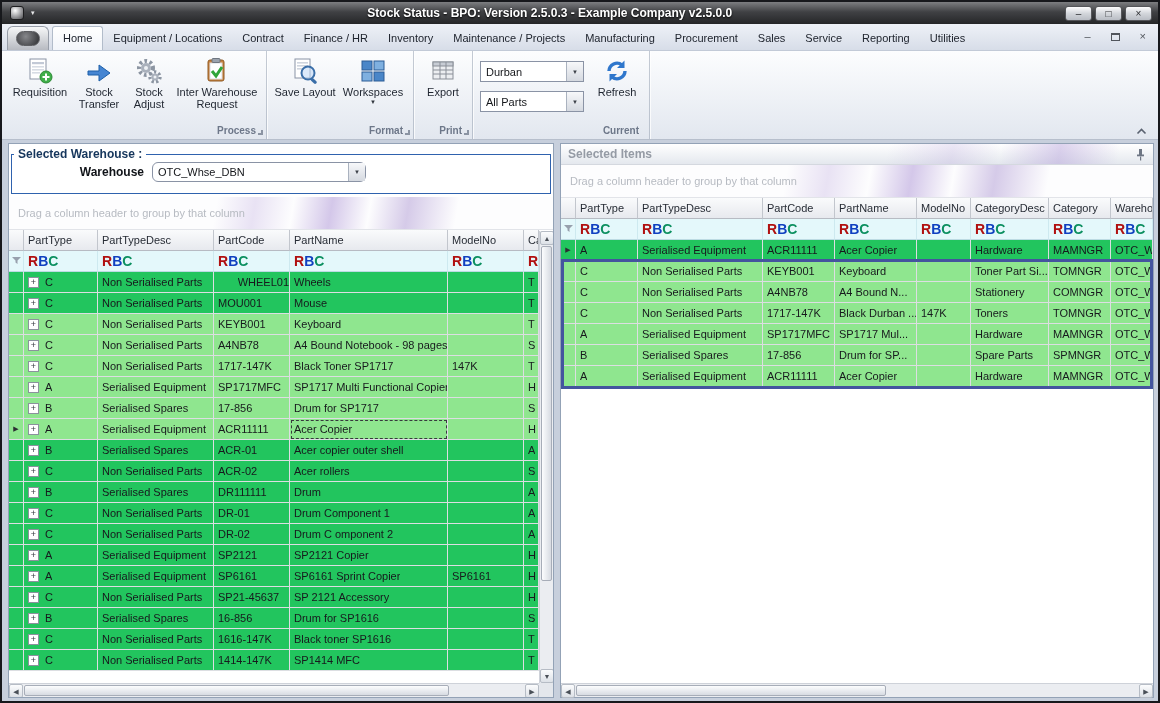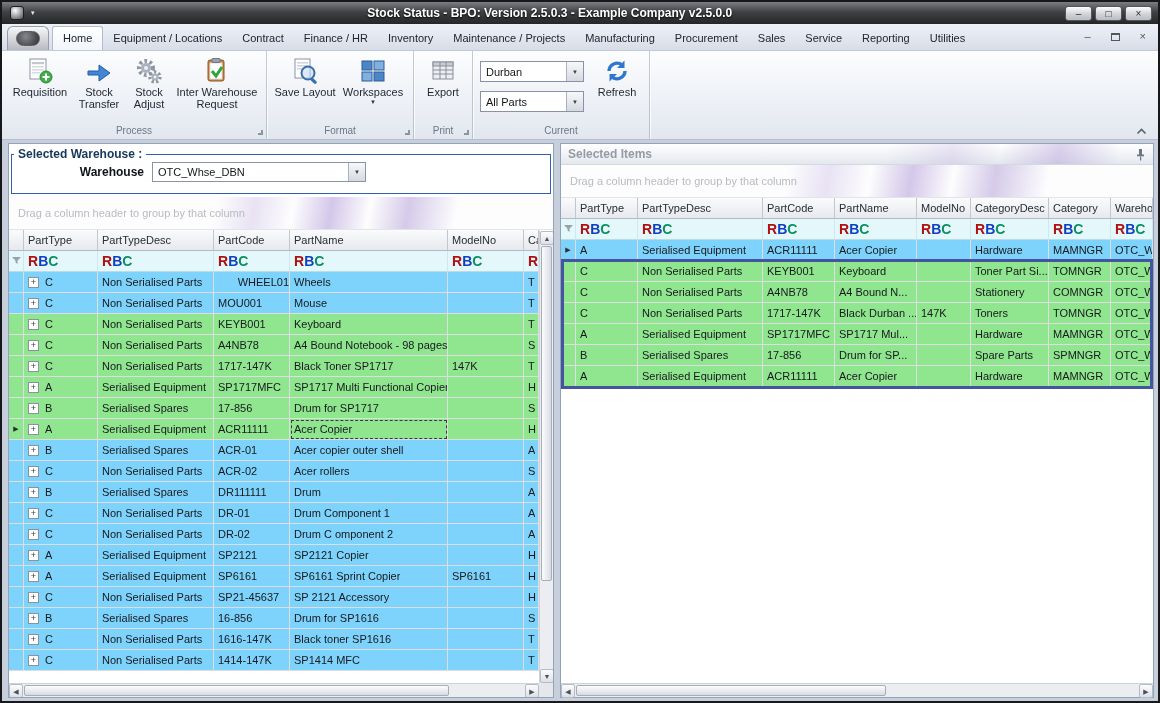--- a/index.html
+++ b/index.html
@@ -21,21 +21,21 @@
   .tabs{display:flex;align-items:flex-end;height:100%;}
   .tab{height:22px;line-height:21px;padding:0 10px;font-size:11px;color:#20252f;white-space:nowrap;}
   .tab.active{background:linear-gradient(#ffffff,#f2f5fa);border:1px solid #b2bcca;border-bottom:none;border-radius:3px 3px 0 0;height:24px;line-height:23px;}
   .tabrow-controls{position:absolute;right:12px;top:7px;display:flex;gap:20px;align-items:center;color:#51555c;font-size:11px;line-height:11px;}
   .restore-box{width:9px;height:8px;border:1px solid #51555c;border-top-width:2px;display:inline-block;}
 
   
   .ribbon{height:89px;background:linear-gradient(#fcfdfe,#eef1f6 55%,#e2e7ef);border-bottom:1px solid #b7bfcc;display:flex;position:relative;}
   .rgroup{display:flex;flex-direction:column;border-right:1px solid rgba(158,168,184,.6);box-shadow:1px 0 0 rgba(255,255,255,.75);}
   .rgroup-body{flex:1;display:flex;align-items:flex-start;padding:3px 5px 0;}
-  .rgroup-caption{height:15px;font-size:10px;color:#6d7789;text-align:center;line-height:13px;position:relative;padding:0 10px;}
+  .rgroup-caption{height:15px;font-size:10px;color:#6d7789;text-align:right;line-height:13px;position:relative;padding:0 10px;font-weight:bold;}
   .launcher{position:absolute;right:3px;bottom:4px;width:5px;height:5px;border-right:2px solid #8b94a3;border-bottom:2px solid #8b94a3;}
   .rbtn{display:flex;flex-direction:column;align-items:center;padding:2px 1px;border-radius:3px;font-size:11px;color:#1f2530;text-align:center;}
   .ricon{height:30px;display:flex;align-items:center;justify-content:center;}
   .rlabel{line-height:12px;}
   .menu-caret{font-size:6px;line-height:6px;color:#30353d;margin-top:1px;}
   .combo-col{display:flex;flex-direction:column;margin:7px 6px 0 2px;}
   .combo{width:104px;height:21px;border:1px solid #8a93a5;background:#fff;display:flex;align-items:center;font-size:11px;}
   .combo + .combo{margin-top:9px;}
   .combo-text{flex:1;padding-left:5px;white-space:nowrap;overflow:hidden;color:#14161a;}
   .combo-btn{width:17px;height:100%;background:linear-gradient(#f7f8fa,#d5d9e0);border-left:1px solid #aab2bf;font-size:6px;color:#3c4048;display:flex;align-items:center;justify-content:center;}
@@ -44,33 +44,33 @@
   
   .main{position:absolute;left:0;right:0;top:138px;bottom:0;background:#c7cfdc;}
   .left-panel{position:absolute;left:6px;top:3px;width:546px;height:555px;background:#fff;border:1px solid #93a2b6;display:flex;flex-direction:column;}
   .right-panel{position:absolute;left:558px;top:3px;width:594px;height:555px;background:#fff;border:1px solid #93a2b6;display:flex;flex-direction:column;}
 
   
   .whse-box{margin:3px 2px 3px 2px;border:1px solid var(--whsebd,#2f62ae);background:#fff;height:47px;padding:1px 0 0;flex:0 0 auto;}
   .whse-box legend{font-size:12px;font-weight:bold;color:#16365c;padding:0 4px;margin-left:2px;}
   .whse-row{display:flex;align-items:center;margin-top:0;}
   .whse-label{width:140px;text-align:right;padding-right:8px;font-weight:bold;font-size:12px;color:#101318;}
-  .whse-combo{width:214px;height:20px;}
+  .whse-combo{width:214px;height:20px;border-radius:6px;}
 
   
   .dragband{height:33px;flex:0 0 auto;display:flex;align-items:center;padding-left:9px;color:#b7bbc2;font-size:11px;border-bottom:1px solid #e2e4e9;background:
      linear-gradient(100deg, rgba(255,255,255,0) 38%, rgba(171,146,213,.25) 45%, rgba(255,255,255,0) 52%, rgba(171,146,213,.5) 59%, rgba(255,255,255,0) 66%, rgba(148,120,197,.38) 73%, rgba(255,255,255,0) 82%), #fdfdfe;}
   .panel-caption{height:21px;flex:0 0 auto;display:flex;align-items:center;padding:0 7px;font-size:12px;font-weight:bold;color:#959ba5;border-bottom:1px solid #d4d8df;background:
      linear-gradient(100deg, rgba(255,255,255,0) 55%, rgba(171,146,213,.22) 66%, rgba(255,255,255,0) 74%, rgba(171,146,213,.4) 84%, rgba(255,255,255,0) 94%),
      linear-gradient(#ffffff,#e4e8ee);}
   .caption-spacer{flex:1;}
 
   
   .grid-wrap{flex:1;position:relative;overflow:hidden;}
-  .grid-body{position:relative;background:#7dd3fc;}
+  .grid-body{position:relative;background:#22c55e;}
   .g-row{display:flex;height:21px;flex:0 0 auto;}
   .g-cell{flex:0 0 auto;height:21px;overflow:hidden;white-space:nowrap;display:flex;align-items:center;padding-left:4px;border-right:1px solid #dcdee2;border-bottom:1px solid #dcdee2;font-size:11px;color:#17191d;}
   .g-ind{width:15px;padding:0;justify-content:center;font-size:7px;color:#2c2e33;}
   .g-headrow .g-cell{background:linear-gradient(#fafbfc,#e7e9ee);border-right:1px solid #c2c6cd;border-bottom:1px solid #b7bbc3;color:#272c35;}
   .g-filterrow .g-cell{background:var(--filterbg,#e4f8fb);border-right:1px solid #cde9ef;border-bottom:1px solid #bcdbe3;}
   .hl .g-cell{background:var(--hl,#8fe68f);}
   .rbc{font-size:14px;letter-spacing:0;line-height:8px;font-weight:bold;}
   .rbc b{color:#b01010;font-weight:bold;}
   .rbc em{color:#1040c0;font-style:normal;}
   .rbc u{color:#0c9060;text-decoration:none;}

